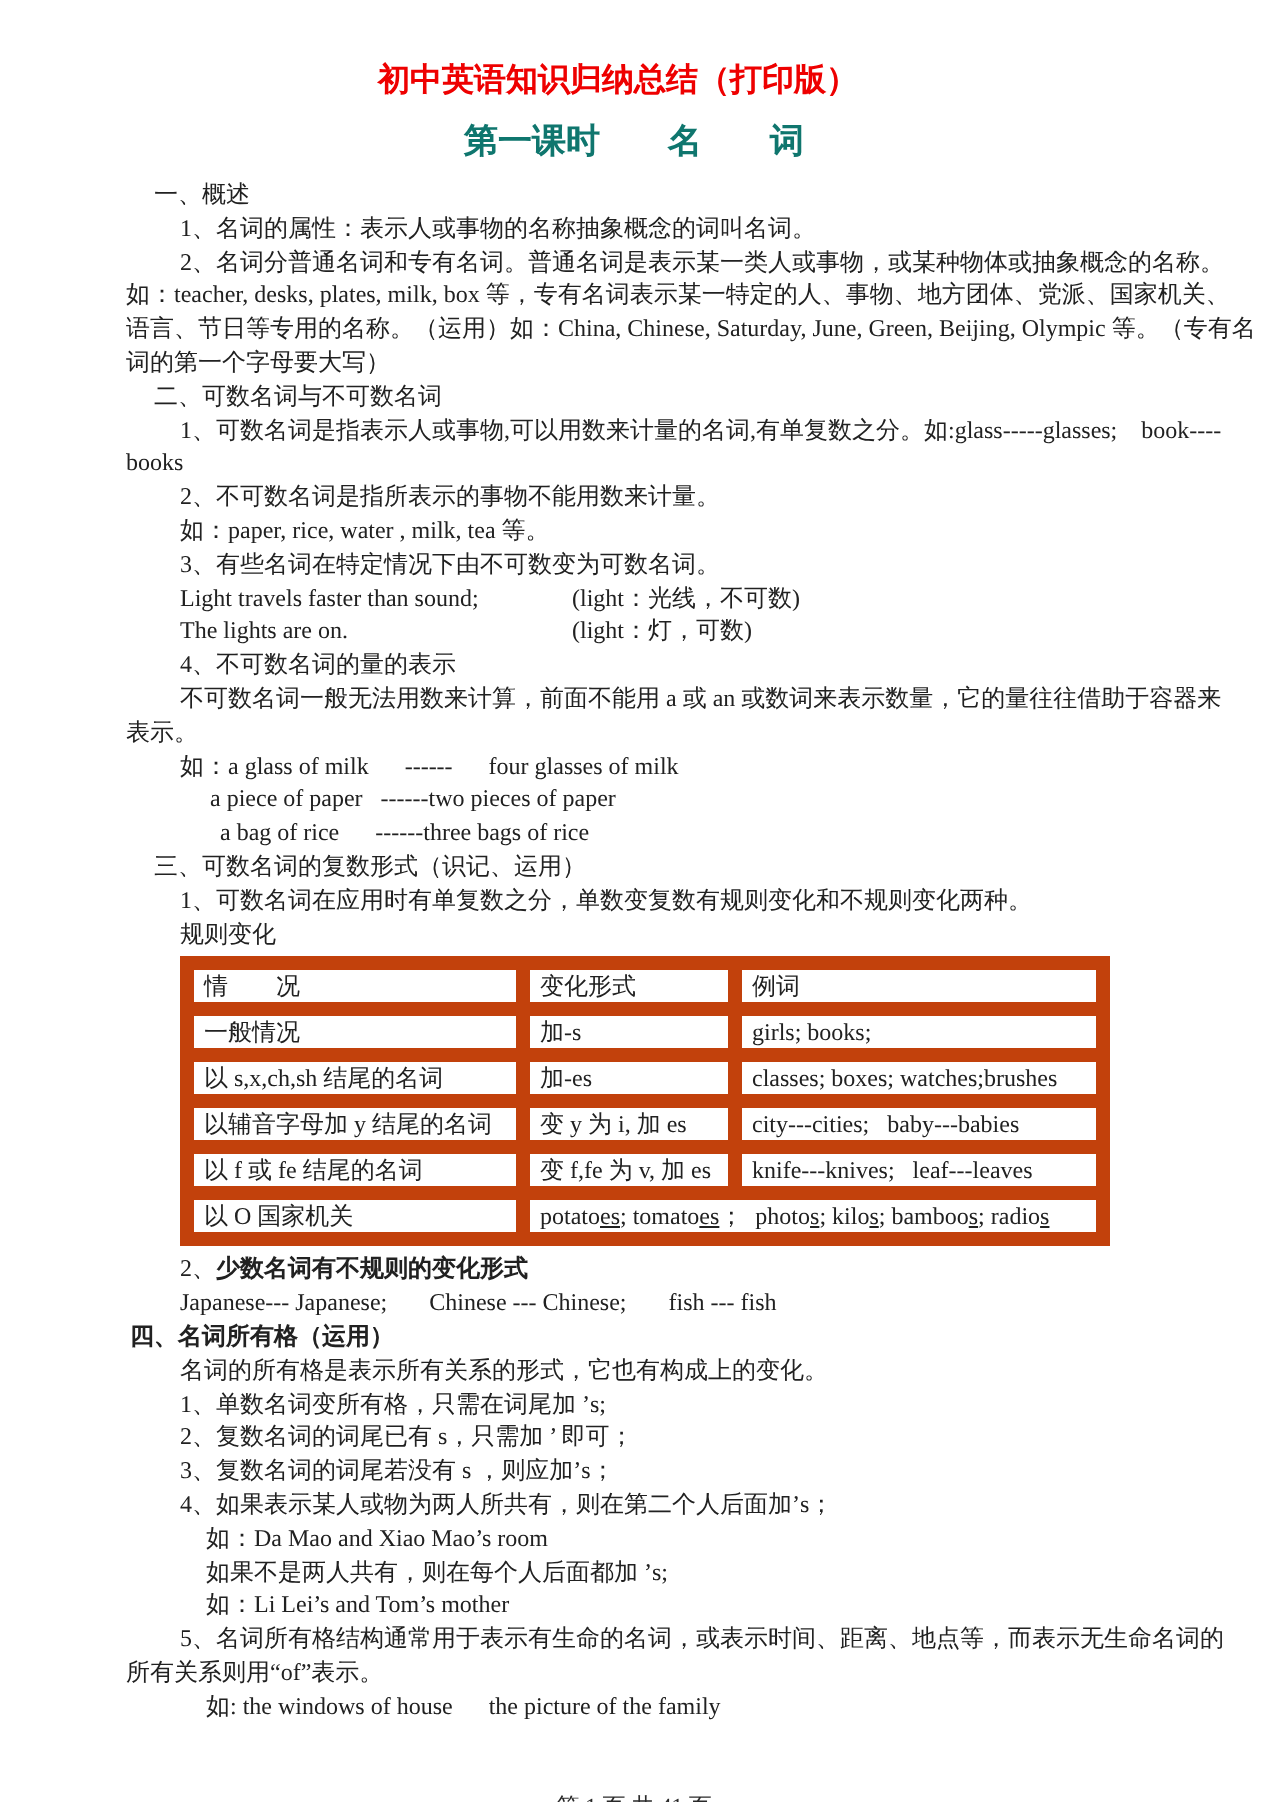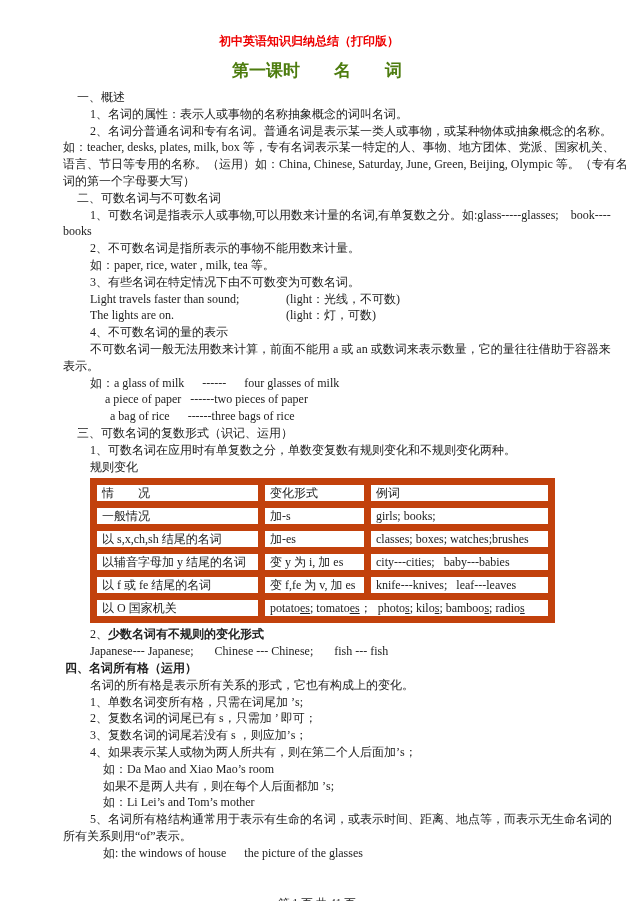--- a/index.html
+++ b/index.html
@@ -1,21 +1,21 @@
 <!DOCTYPE html>
 <html><head>
 <meta charset="utf-8">
 <style>
   html,body{margin:0;padding:0;background:#ffffff;}
   .page{
     position:relative;width:634px;height:901px;background:#ffffff;overflow:hidden;
     font-family:"Liberation Serif","DejaVu Serif",serif;color:#212121;
   }
-  .doc-title{margin:29px 16px 0 0;text-align:center;font-size:12px;font-weight:bold;color:#ee0000;line-height:24px;}
-  .lesson-title{margin:8px 0 0 0;text-align:center;font-size:17px;font-weight:bold;color:#4d7c0f;line-height:20px;}
+  .doc-title{margin:29px 16px 0 0;text-align:center;font-size:16px;font-weight:bold;color:#ee0000;line-height:24px;}
+  .lesson-title{margin:8px 0 0 0;text-align:center;font-size:17px;font-weight:bold;color:#0f766e;line-height:20px;}
   .content{margin:8px 34px 0 63px;font-size:12px;line-height:16.8px;}
   .ln{white-space:pre;}
   .b{font-weight:bold;}
   .u{text-decoration:underline;}
   .lcol{display:inline-block;width:196px;}
   .i2{padding-left:2px;}
   .i14{padding-left:14px;}
   .i27{padding-left:27px;}
   .i40{padding-left:40px;}
   .i42{padding-left:42px;}
@@ -109,18 +109,18 @@
     <div class="ln i27">名词的所有格是表示所有关系的形式，它也有构成上的变化。</div>
     <div class="ln i27">1、单数名词变所有格，只需在词尾加 ’s;</div>
     <div class="ln i27">2、复数名词的词尾已有 s，只需加 ’ 即可；</div>
     <div class="ln i27">3、复数名词的词尾若没有 s ，则应加’s；</div>
     <div class="ln i27">4、如果表示某人或物为两人所共有，则在第二个人后面加’s；</div>
     <div class="ln i40">如：Da Mao and Xiao Mao’s room</div>
     <div class="ln i40">如果不是两人共有，则在每个人后面都加 ’s;</div>
     <div class="ln i40">如：Li Lei’s and Tom’s mother</div>
     <div class="ln i27">5、名词所有格结构通常用于表示有生命的名词，或表示时间、距离、地点等，而表示无生命名词的</div>
     <div class="ln">所有关系则用“of”表示。</div>
-    <div class="ln i40">如: the windows of house      the picture of the glasses</div>
+    <div class="ln i40">如: the windows of house      the picture of the family</div>
 
   </div>
 
   <div class="footer">第 1 页 共 41 页</div>
 </div>
 
 </body></html>

